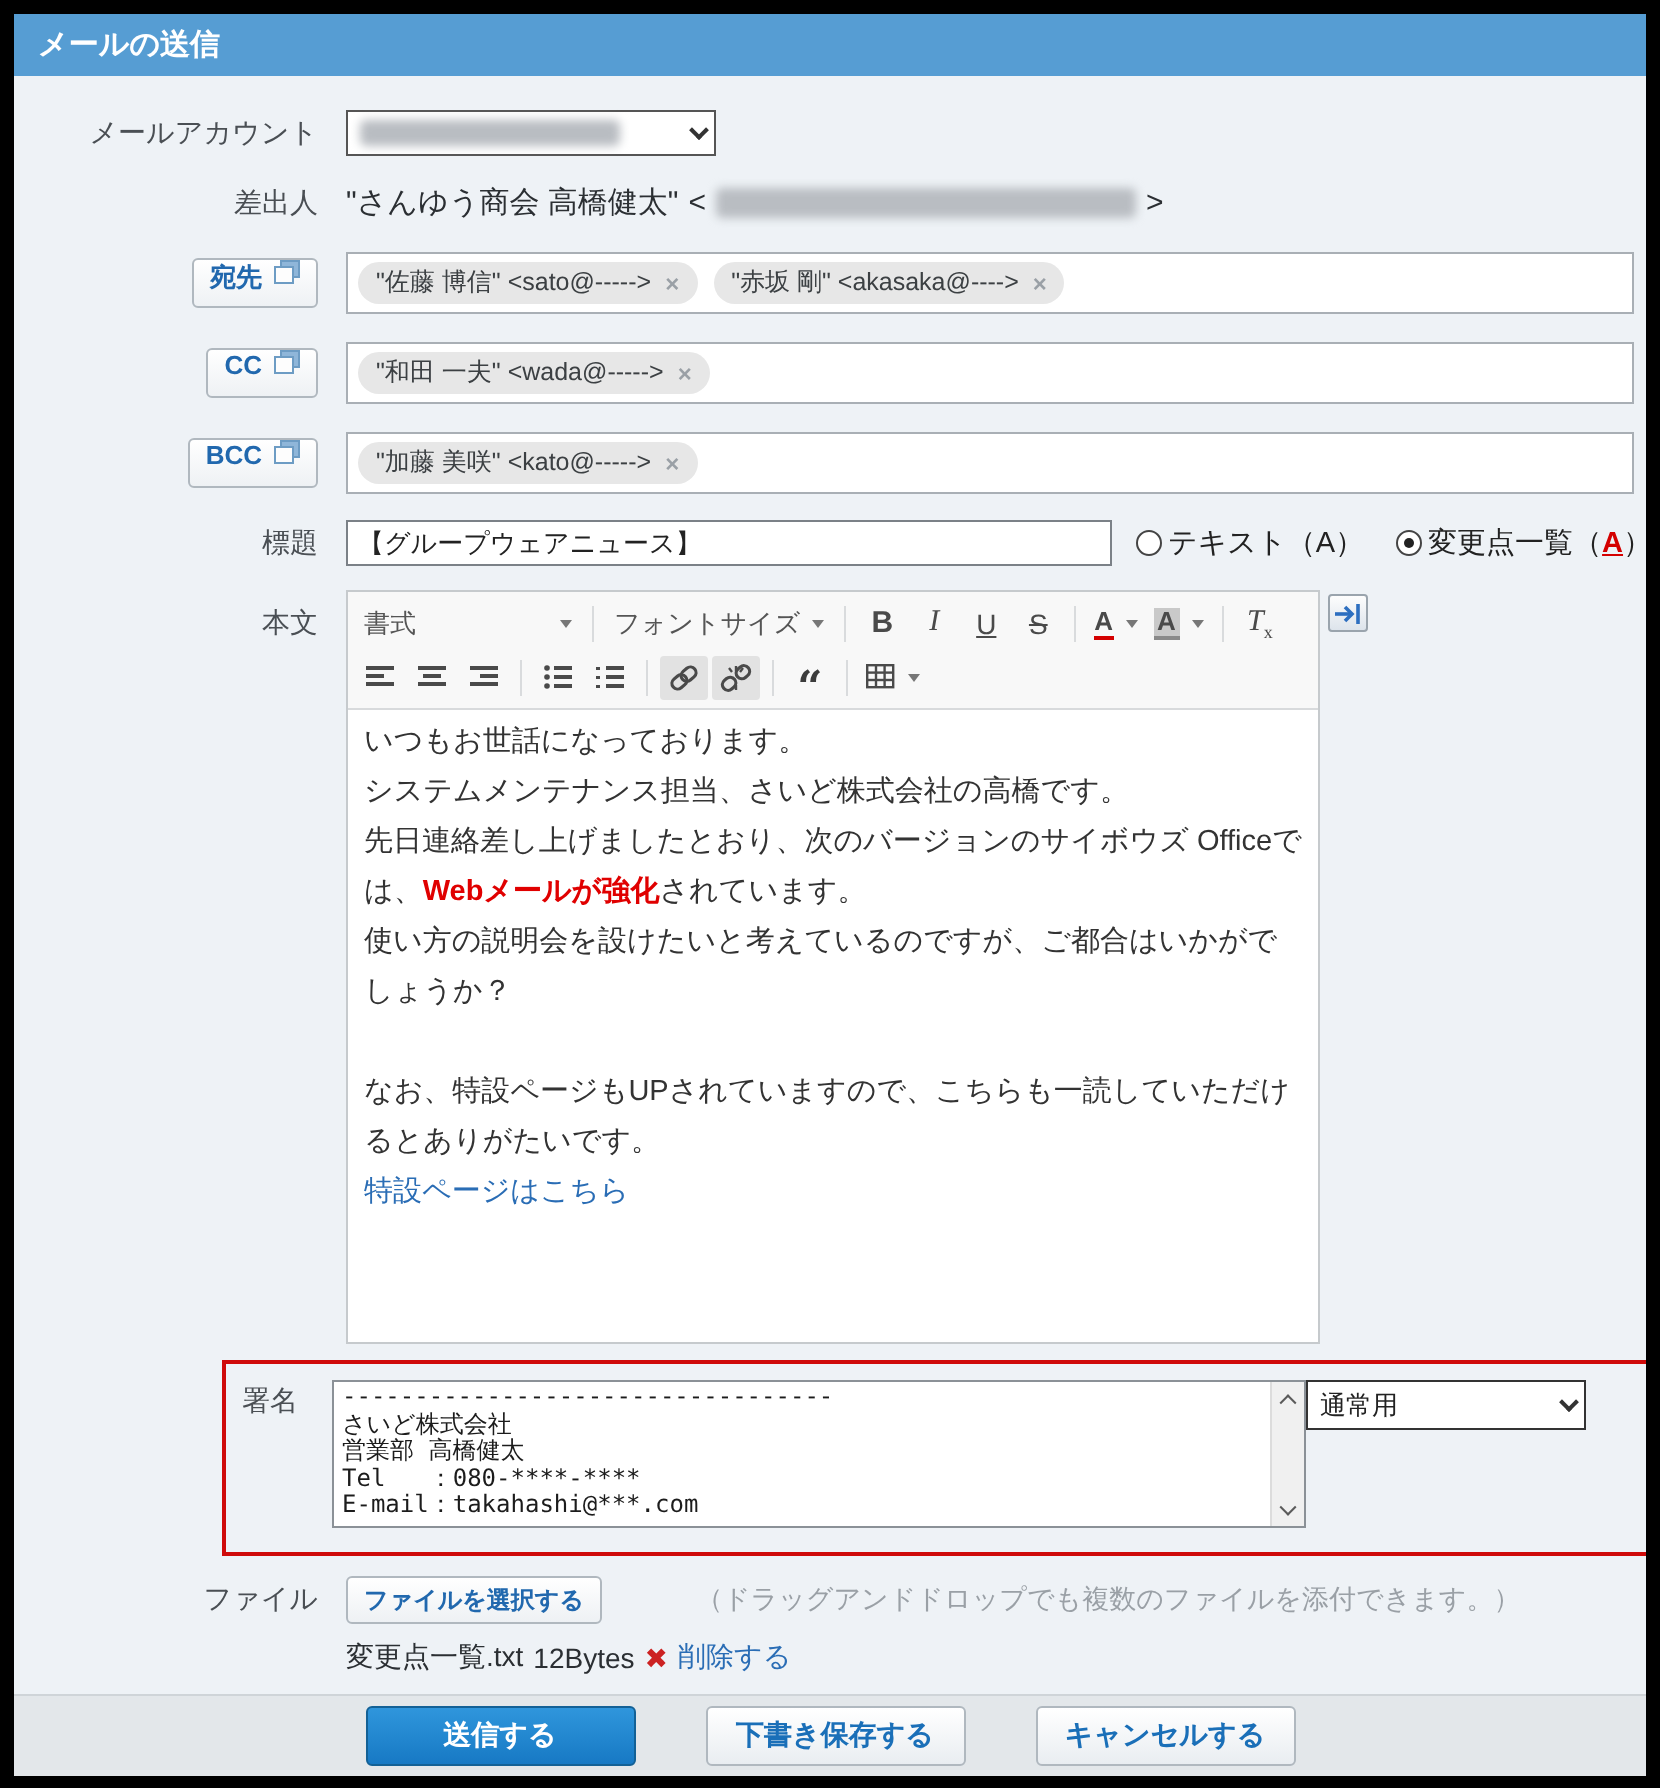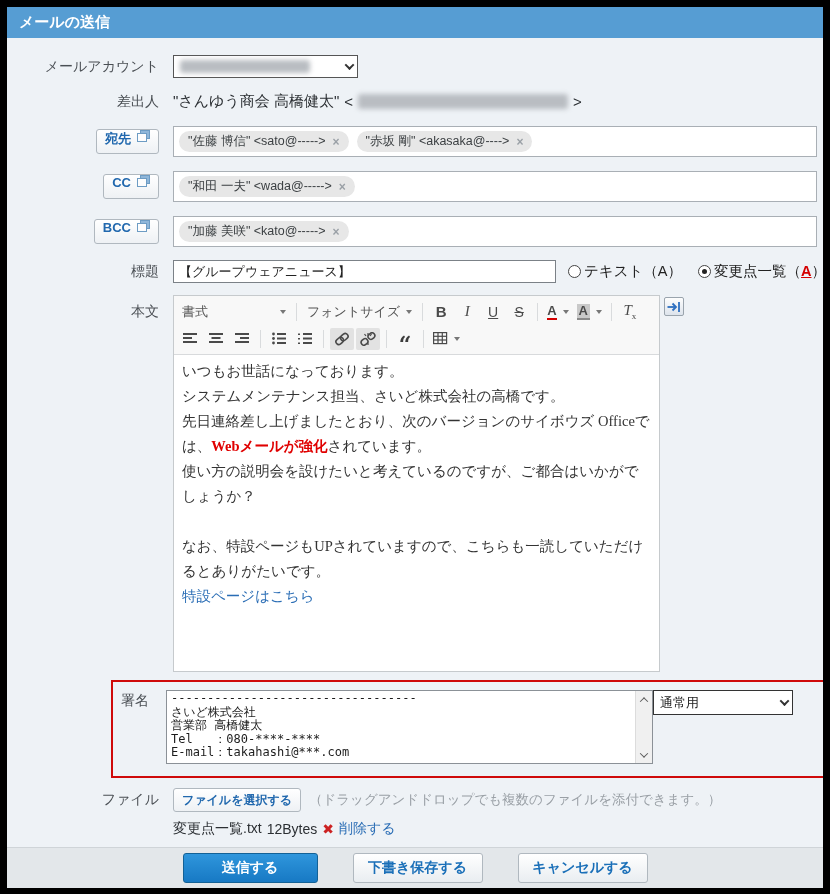--- a/index.html
+++ b/index.html
@@ -101,21 +101,21 @@
   .i { font-style:italic; font-family:"Liberation Serif","DejaVu Serif",serif; font-size:15px; }
   .u { text-decoration:underline; font-size:14px; }
   .s { text-decoration:line-through; font-size:14px; }
   .acolor { font-weight:bold; font-size:13px; border-bottom:2px solid #d40000; line-height:14px; }
   .abg { font-weight:bold; font-size:13px; background:#c9c9c9; padding:0 2px; border-bottom:2px solid #8a8a8a; line-height:14px; }
   .tx { font-family:"Liberation Serif","DejaVu Serif",serif; font-style:italic; font-size:15px; }
   .tx sub { font-size:9px; font-style:normal; }
   .quote-glyph { font-family:"DejaVu Serif","Liberation Serif",serif; font-weight:bold; font-size:22px; line-height:10px; padding-top:10px; color:#3c3c3c;}
   .ebody {
     height:316px; padding:4px 8px; overflow:hidden;
-    font-family:Liberation Serif, serif;
+    font-family:Liberation Sans, sans-serif;
     font-size:14.5px; line-height:25px; color:#333;
   }
   .ebody .red { color:#e00000; font-weight:bold; }
   .ebody .elink { color:#2a6db5; cursor:pointer; }
   .expand-btn {
     width:20px; height:19px; margin-top:2px;
     background:linear-gradient(#fdfdfd,#dde4ec); border:1px solid #9aa4ad; border-radius:2px;
     display:flex; align-items:center; justify-content:center; cursor:pointer; padding:0;
   }
   
@@ -136,21 +136,21 @@
   .chev-up-g { width:6px; height:6px; border-left:1.5px solid #5a5a5a; border-top:1.5px solid #5a5a5a; transform:rotate(45deg) translate(1px,1px); }
   .chev-dn-g { width:6px; height:6px; border-right:1.5px solid #5a5a5a; border-bottom:1.5px solid #5a5a5a; transform:rotate(45deg) translate(-1px,-1px); }
   .preset-select { width:140px; height:25px; border:1px solid #333; }
   
   .file-field { display:flex; align-items:center; gap:8px; }
   .file-btn {
     background:linear-gradient(#ffffff,#eef1f4); border:1px solid #b0b8bf; border-radius:3px;
     height:24px; padding:0 8px; font-size:12px; font-weight:bold; color:#2168ae; cursor:pointer;
     font-family:"Liberation Sans","DejaVu Sans",sans-serif;
   }
-  .file-hint { color:#9aa0a6; font-size:13.5px; }
+  .file-hint { color:#9aa0a6; font-size:13.5px;margin-left:39px; }
   .attach-line { font-size:14px; color:#2b2f33; display:flex; align-items:center; gap:5px; margin-top:8px; }
   .del-x { color:#cc2222; font-weight:bold; font-size:14px; }
   .del-link { color:#2a6db5; cursor:pointer; }
   
   .footer {
     flex:none; height:41px; background:#e3e7ea; border-top:1px solid #cfd4d8;
     display:flex; align-items:center; justify-content:center; gap:35px;
   }
   .btn {
     height:30px; border-radius:3px; font-size:14px; font-weight:bold; cursor:pointer;

